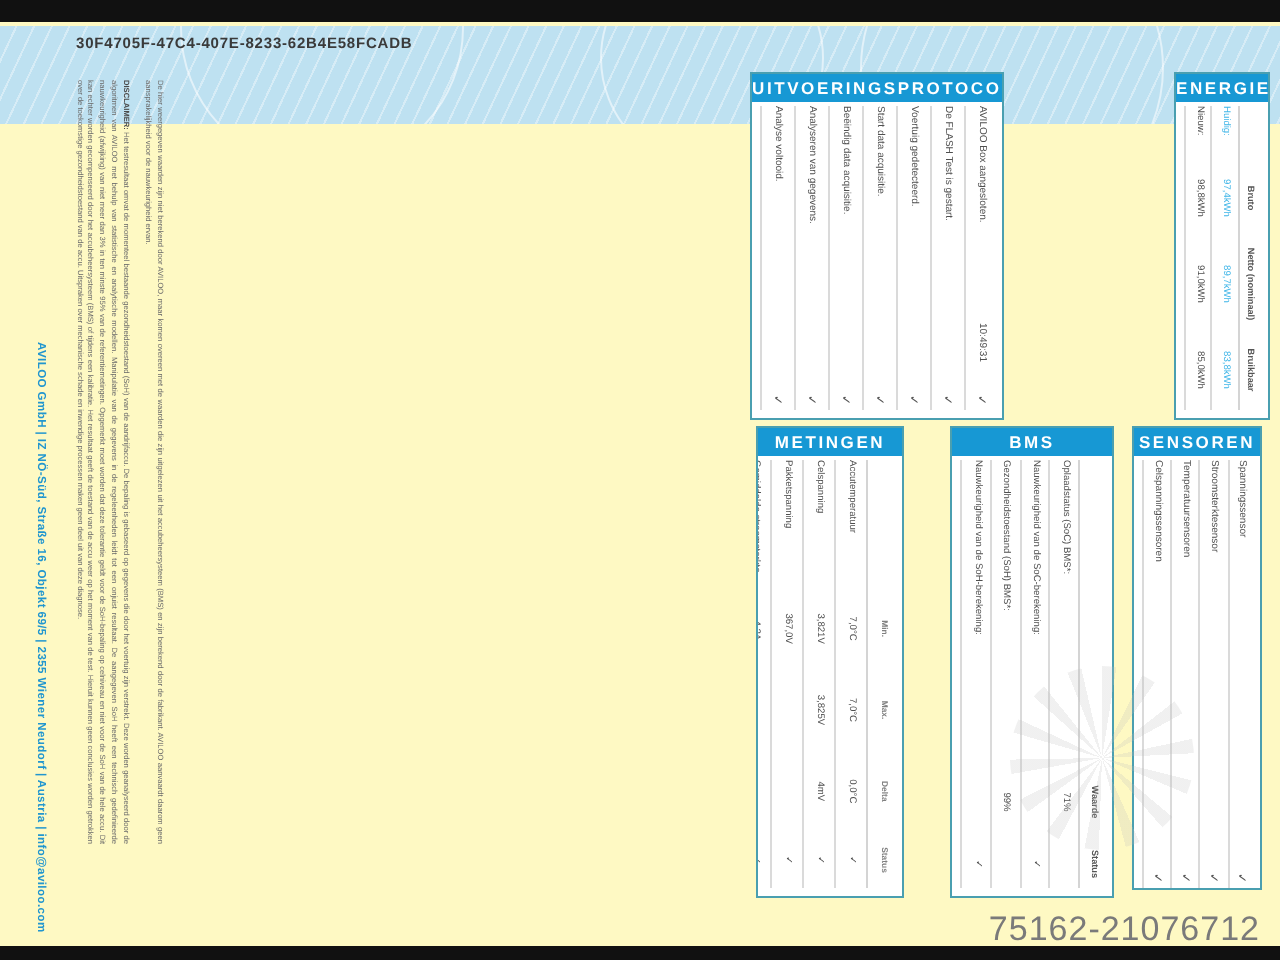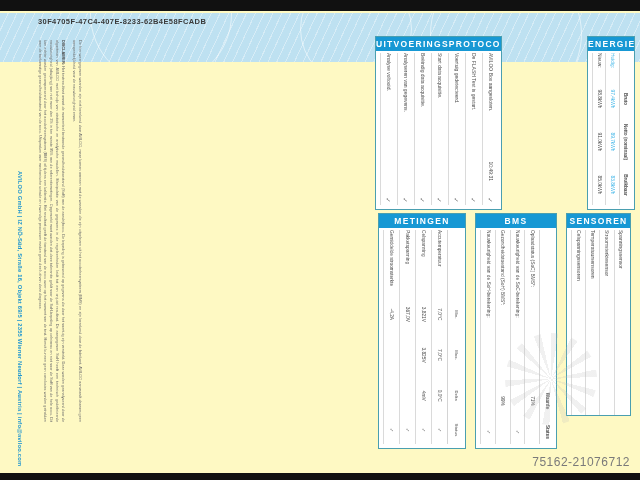--- a/index.html
+++ b/index.html
@@ -45,21 +45,21 @@
   .g-metingen{grid-template-columns:64px 1fr 1fr 1fr 28px;}
   .g-metingen .thcell{font-size:4.2px;color:#808080;}
   .g-bms{grid-template-columns:1fr 38px 24px;}
   .trow.hl .tcell{color:#41b6e8;}
   .tcell.chk{width:auto;}
   .thead{border-bottom:1px solid #d4d4d4;}
   
   .watermark{position:absolute;left:505px;top:322px;width:92px;height:92px;border-radius:50%;
     background:repeating-conic-gradient(#bdbdbd 0 9deg, rgba(255,255,255,0) 9deg 26deg);
     opacity:.22;z-index:10;}
-  .image-id{position:absolute;right:10px;top:444px;font-size:12px;color:#7a7a7a;
+  .image-id{position:absolute;right:10px;top:444px;font-size:17px;color:#7a7a7a;
     letter-spacing:.5px;z-index:4;}
 </style>
 </head>
 <body>
 
 <div class="stage">
   <div class="bar top"></div>
 
   <div class="page">
 
@@ -149,21 +149,21 @@
             <div class="trow g-energie">
               <div class="tcell c0">Nieuw:</div>
               <div class="tcell c1">98,8kWh</div>
               <div class="tcell c2">91,0kWh</div>
               <div class="tcell c3">85,0kWh</div>
             </div>
           </div>
         </div>
     </div>
 
-    <div class="box" style="left:378px;top:202px;width:88px;height:236px;">
+    <div class="box" style="left:378px;top:202px;width:74px;height:236px;">
       <div class="box-header">METINGEN</div>
       <div class="box-body">
           <div class="rot" style="width:214px;height:80px;">
             <div class="trow thead g-metingen">
               <div class="tcell h thcell c0"></div>
               <div class="tcell h thcell c1">Min.</div>
               <div class="tcell h thcell c2">Max.</div>
               <div class="tcell h thcell c3">Delta</div>
               <div class="tcell h thcell c4">Status</div>
             </div>
@@ -225,21 +225,21 @@
             </div>
             <div class="trow g-bms">
               <div class="tcell c0">Nauwkeurigheid van de SoH-berekening:</div>
               <div class="tcell c1"></div>
               <div class="tcell c2 chk">✓</div>
             </div>
           </div>
         </div>
     </div>
 
-    <div class="box" style="left:566px;top:202px;width:65px;height:203px;">
+    <div class="box" style="left:566px;top:202px;width:65px;height:232px;">
       <div class="box-header">SENSOREN</div>
       <div class="box-body">
           <div class="rot" style="width:214px;height:57px;">
             <div class="trow srow">
               <div class="plabel">Spanningssensor</div>
               <div class="pspace"></div>
               <div class="pcheck">✓</div>
             </div>
             <div class="trow srow">
               <div class="plabel">Stroomsterktesensor</div>

